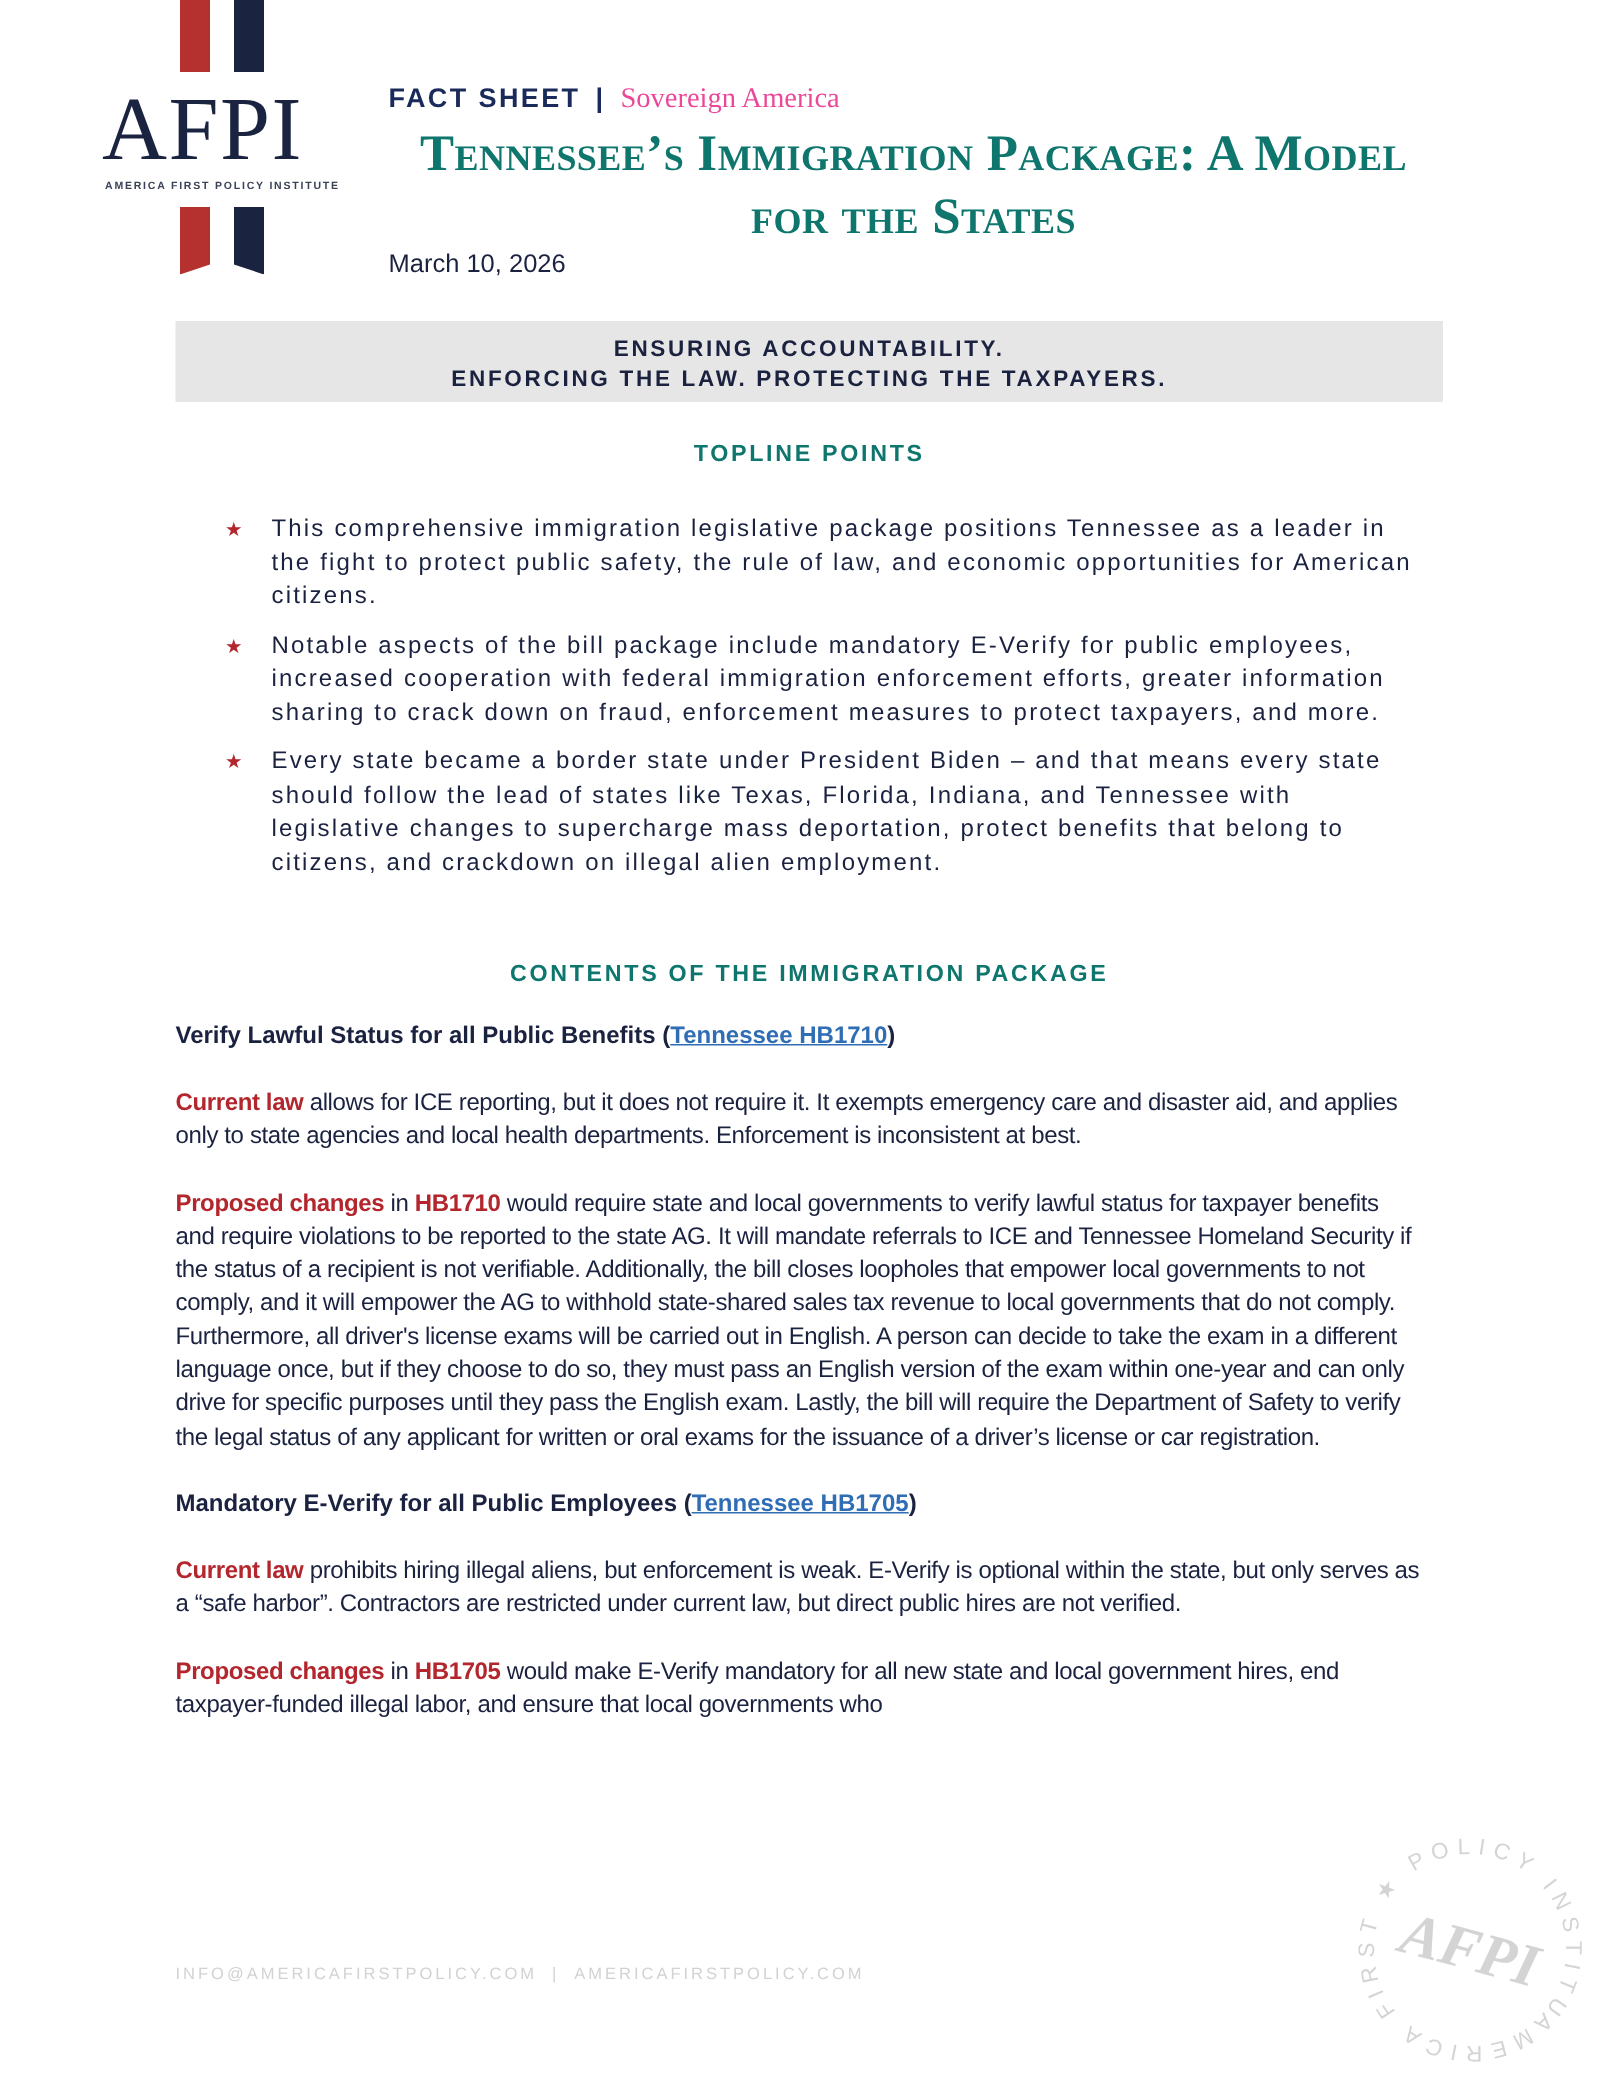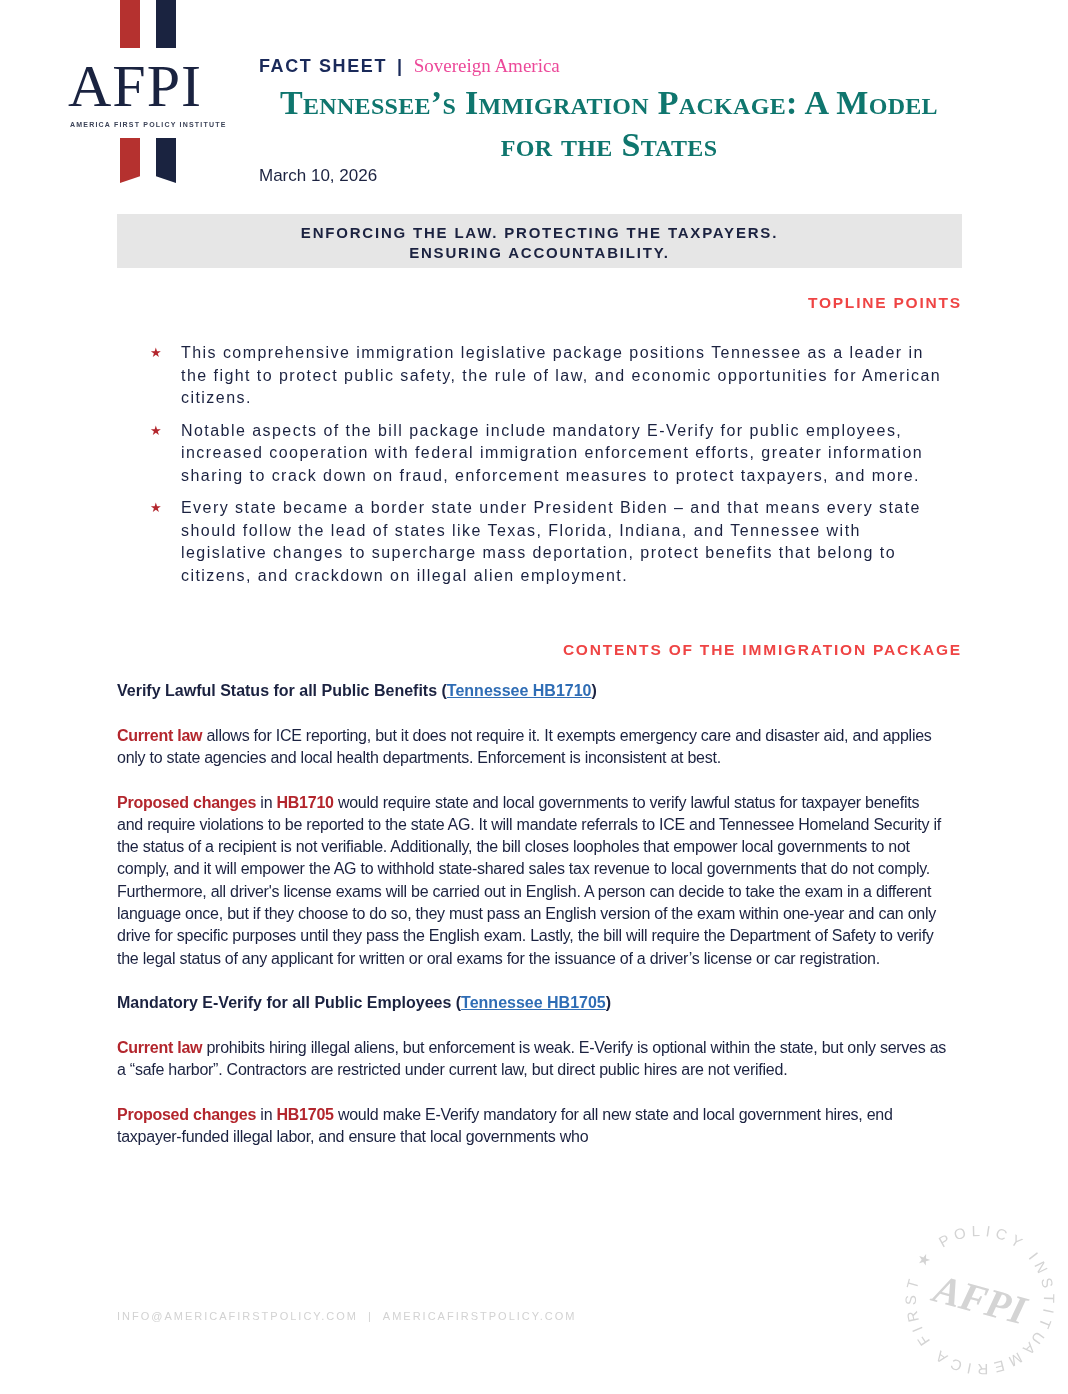--- a/index.html
+++ b/index.html
@@ -22,21 +22,21 @@
     .kicker { position: absolute; left: 259px; top: 55px; font-size: 18px; font-weight: bold; letter-spacing: 1.6px; color: #1a2a5a; white-space: nowrap; }
     .kicker .sep { margin: 0 10px; }
     .kicker .series { font-family: "Liberation Serif", serif; font-weight: normal; letter-spacing: 0; font-size: 19px; color: #ec4899; }
     .title { position: absolute; left: 259px; top: 82px; width: 700px; font-family: "Liberation Serif", serif; font-weight: bold; font-size: 34px; line-height: 42px; color: #0f766e; font-variant: small-caps; letter-spacing: 0.3px; text-align: center; }
     .date { position: absolute; left: 259px; top: 166px; font-size: 17px; color: #1b2240; }
 
     
     .banner { position: absolute; left: 117px; top: 214px; width: 845px; height: 54px; background: #e6e6e6; text-align: center; padding-top: 9px; }
     .banner div { font-size: 15px; font-weight: bold; letter-spacing: 1.8px; color: #1b2240; line-height: 20px; }
 
-    .section-heading { position: absolute; left: 117px; width: 845px; text-align: right; font-size: 15.5px; font-weight: bold; letter-spacing: 1.8px; color: #ef4444; }
+    .section-heading { position: absolute; left: 117px; width: 845px; text-align: center; font-size: 15.5px; font-weight: bold; letter-spacing: 1.8px; color: #0f766e; }
 
     
     .bullets { position: absolute; left: 150px; top: 342px; width: 800px; list-style: none; }
     .bullets li { position: relative; padding-left: 31px; font-size: 16px; line-height: 22.5px; letter-spacing: 1.45px; color: #1b2240; margin-bottom: 10px; }
     .bullets li .star { position: absolute; left: 0; top: 0; color: #b3262d; font-size: 13px; }
 
     
     .body { position: absolute; left: 117px; top: 680px; width: 830px; }
     .body .sub { font-size: 16px; font-weight: bold; color: #1b2240; line-height: 22px; height: 22px; margin-bottom: 23px; }
     .body .sub a { color: #2f6db5; text-decoration: underline; }
@@ -62,22 +62,22 @@
   <div class="bar navy bot-navy"></div>
 </div>
 
 <div class="kicker">
   <span>FACT SHEET</span><span class="sep">|</span><span class="series">Sovereign America</span>
 </div>
 <h1 class="title">Tennessee’s Immigration Package: A Model for the States</h1>
 <div class="date">March 10, 2026</div>
 
 <div class="banner">
+  <div>ENSURING ACCOUNTABILITY.</div>
   <div>ENFORCING THE LAW. PROTECTING THE TAXPAYERS.</div>
-  <div>ENSURING ACCOUNTABILITY.</div>
 </div>
 
 <h2 class="section-heading" style="top:294px;">TOPLINE POINTS</h2>
 <ul class="bullets">
   <li><span class="star">★</span><span>This comprehensive immigration legislative package positions Tennessee as a leader in the fight to protect public safety, the rule of law, and economic opportunities for American citizens.</span></li>
   <li><span class="star">★</span><span>Notable aspects of the bill package include mandatory E-Verify for public employees, increased cooperation with federal immigration enforcement efforts, greater information sharing to crack down on fraud, enforcement measures to protect taxpayers, and more.</span></li>
   <li><span class="star">★</span><span>Every state became a border state under President Biden – and that means every state should follow the lead of states like Texas, Florida, Indiana, and Tennessee with legislative changes to supercharge mass deportation, protect benefits that belong to citizens, and crackdown on illegal alien employment.</span></li>
 </ul>
 
 <h2 class="section-heading" style="top:641px;">CONTENTS OF THE IMMIGRATION PACKAGE</h2>

